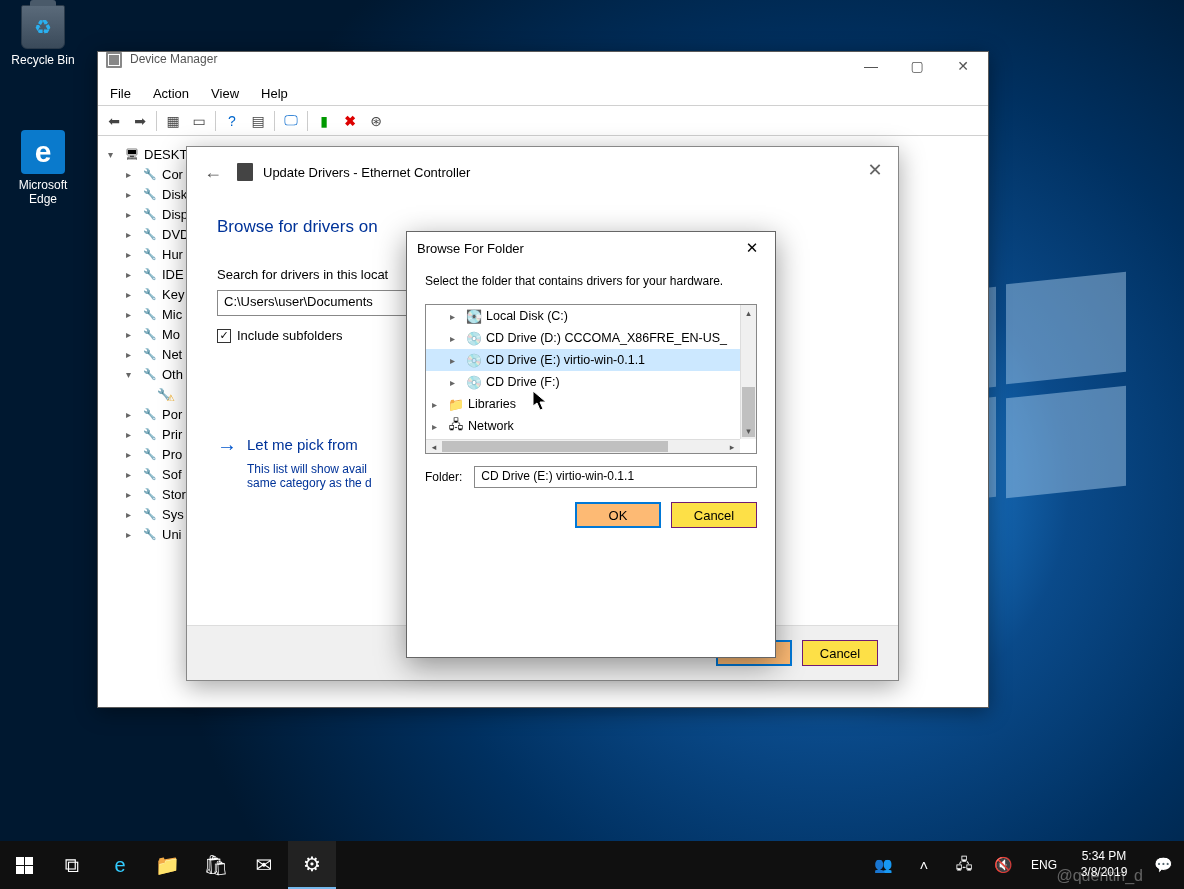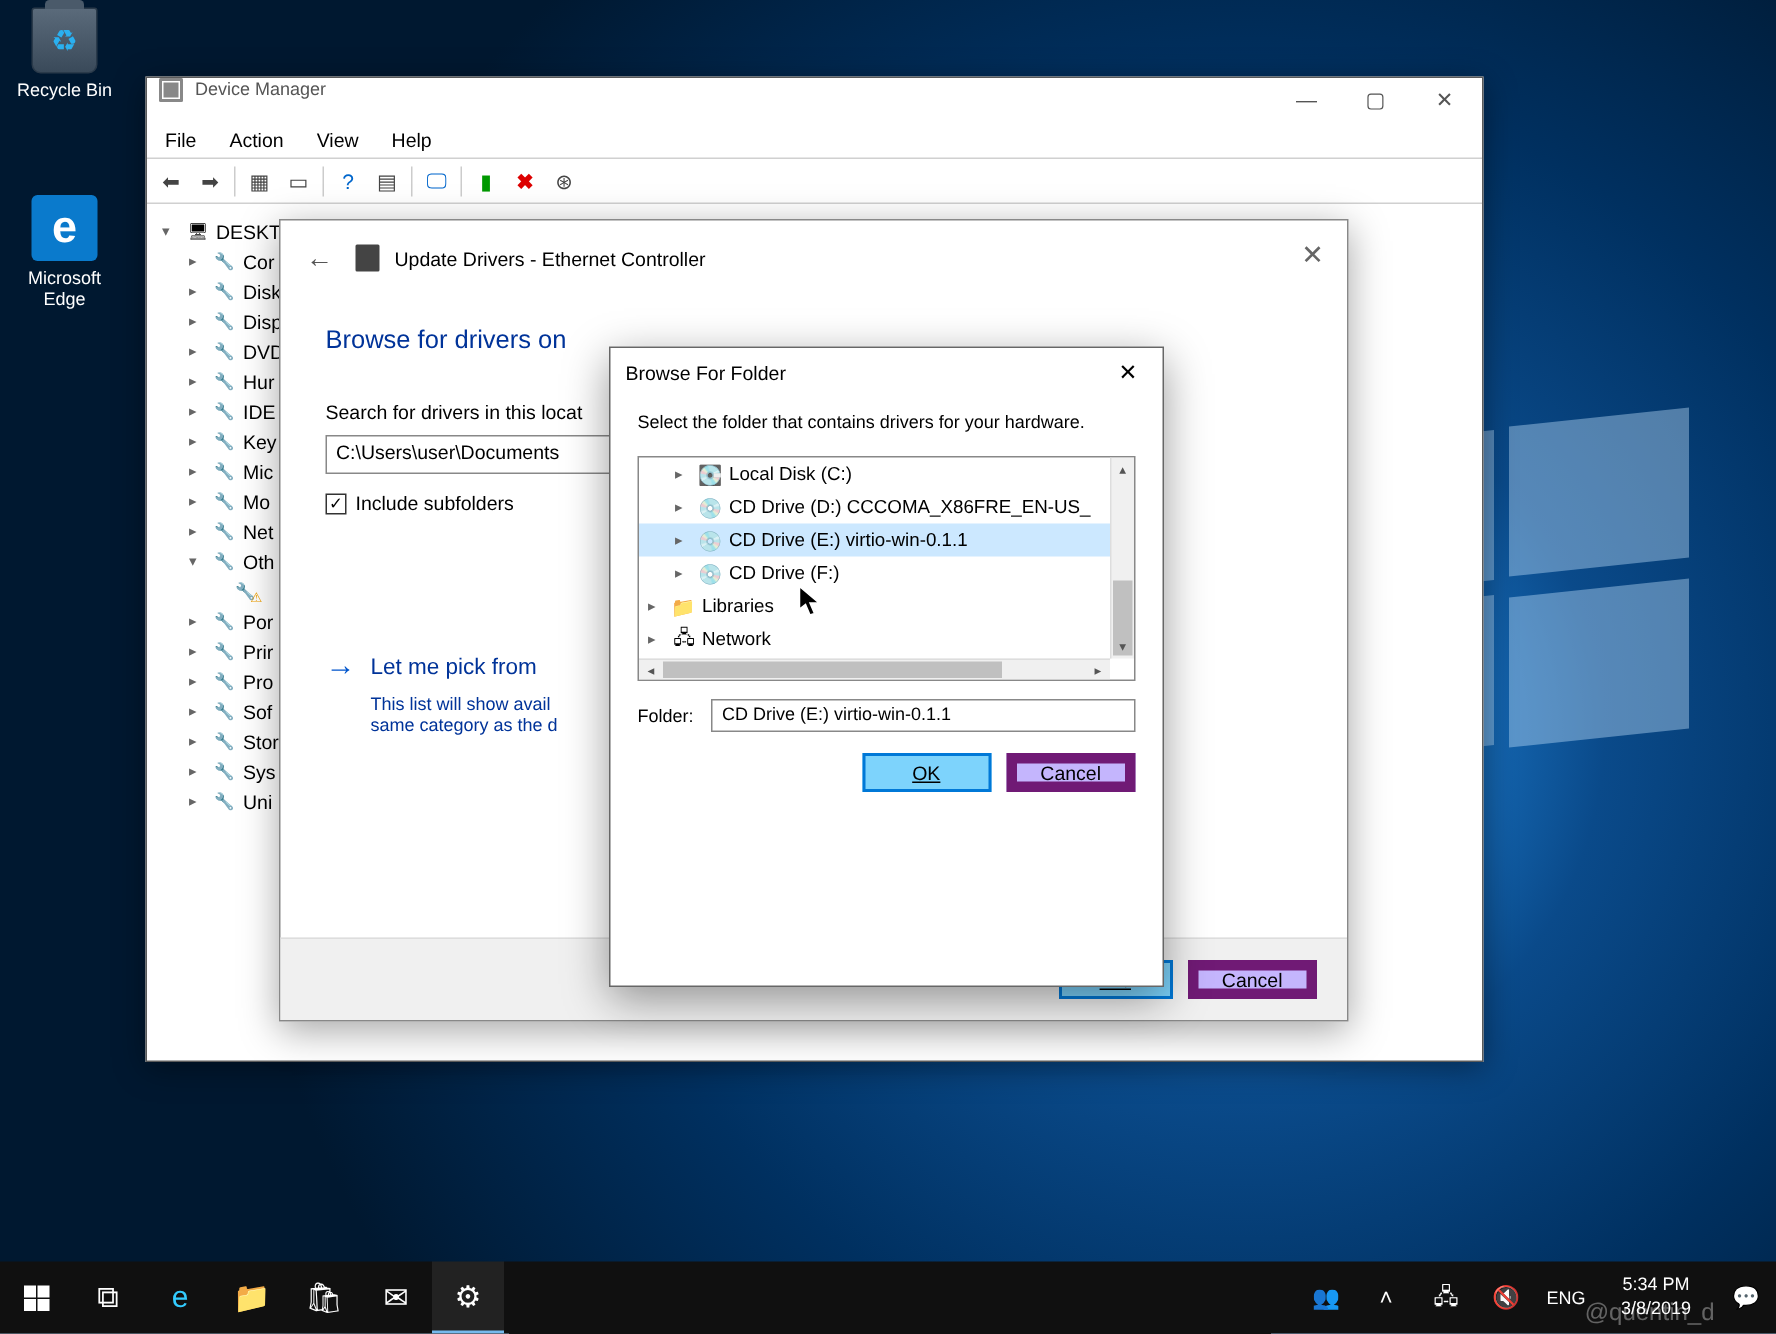--- a/index.html
+++ b/index.html
@@ -53,22 +53,22 @@
 .wiz-body { position:absolute; left:30px; right:30px; top:70px; bottom:70px; }
 .wiz-h1 { color:#003399; font-size:17px; font-weight:normal; margin-bottom:30px;}
 .wiz-label { font-size:13px; margin-bottom:8px; }
 .wiz-path { width:540px;height:26px;border:1px solid #888;padding:3px 6px;font-size:13px;}
 .wiz-chk-row { margin-top:12px; font-size:13px; display:flex;align-items:center;gap:6px;}
 .wiz-chk { width:14px;height:14px;border:1px solid #333;display:inline-flex;align-items:center;justify-content:center;font-size:11px;}
 .wiz-link { color:#003399; font-size:15px; margin-top:90px; display:flex;align-items:center;gap:10px;}
 .wiz-link-arrow { color:#0055cc; font-size:20px;}
 .wiz-link-sub { color:#003399; font-size:12px; margin-top:6px; margin-left:30px; max-width:400px;}
 .wiz-foot { position:absolute; left:0; right:0; bottom:0; height:55px; background:#f0f0f0; border-top:1px solid #ddd; display:flex; justify-content:flex-end; align-items:center; padding:0 20px; gap:10px;}
-.btn { min-width:76px; height:26px; padding:0 16px; font-size:13px; background:#c4b5fd; border:7px solid #701a75; display:inline-flex;align-items:center;justify-content:center;}
-.btn.primary { border:2px solid #0078d7; background:#7dd3fc;text-decoration:underline;}
+.btn { min-width:76px; height:26px; padding:0 16px; font-size:13px; background:#fde047; border:1px solid #701a75; display:inline-flex;align-items:center;justify-content:center;}
+.btn.primary { border:2px solid #0078d7; background:#fdba74;}
 
 
 .bff { position:absolute; left:406px; top:231px; width:370px; height:427px; background:#fff; border:1px solid #666; box-shadow:0 8px 28px rgba(0,0,0,0.4);}
 .bff-title { height:32px; display:flex; align-items:center; padding:0 10px; font-size:13px;}
 .bff-title .spacer{flex:1;}
 .bff-title .x{width:26px;height:26px;display:flex;align-items:center;justify-content:center;font-size:15px;}
 .bff-msg { padding:10px 18px 8px; font-size:12px;}
 .bff-tree { margin:8px 18px 0; height:150px; border:1px solid #888; position:relative; overflow:hidden; font-size:12.5px;}
 .bff-tree-inner{position:absolute;inset:0 16px 14px 0;overflow:hidden;}
 .bff-row{display:flex;align-items:center;height:22px;gap:4px;padding-left:6px;}

